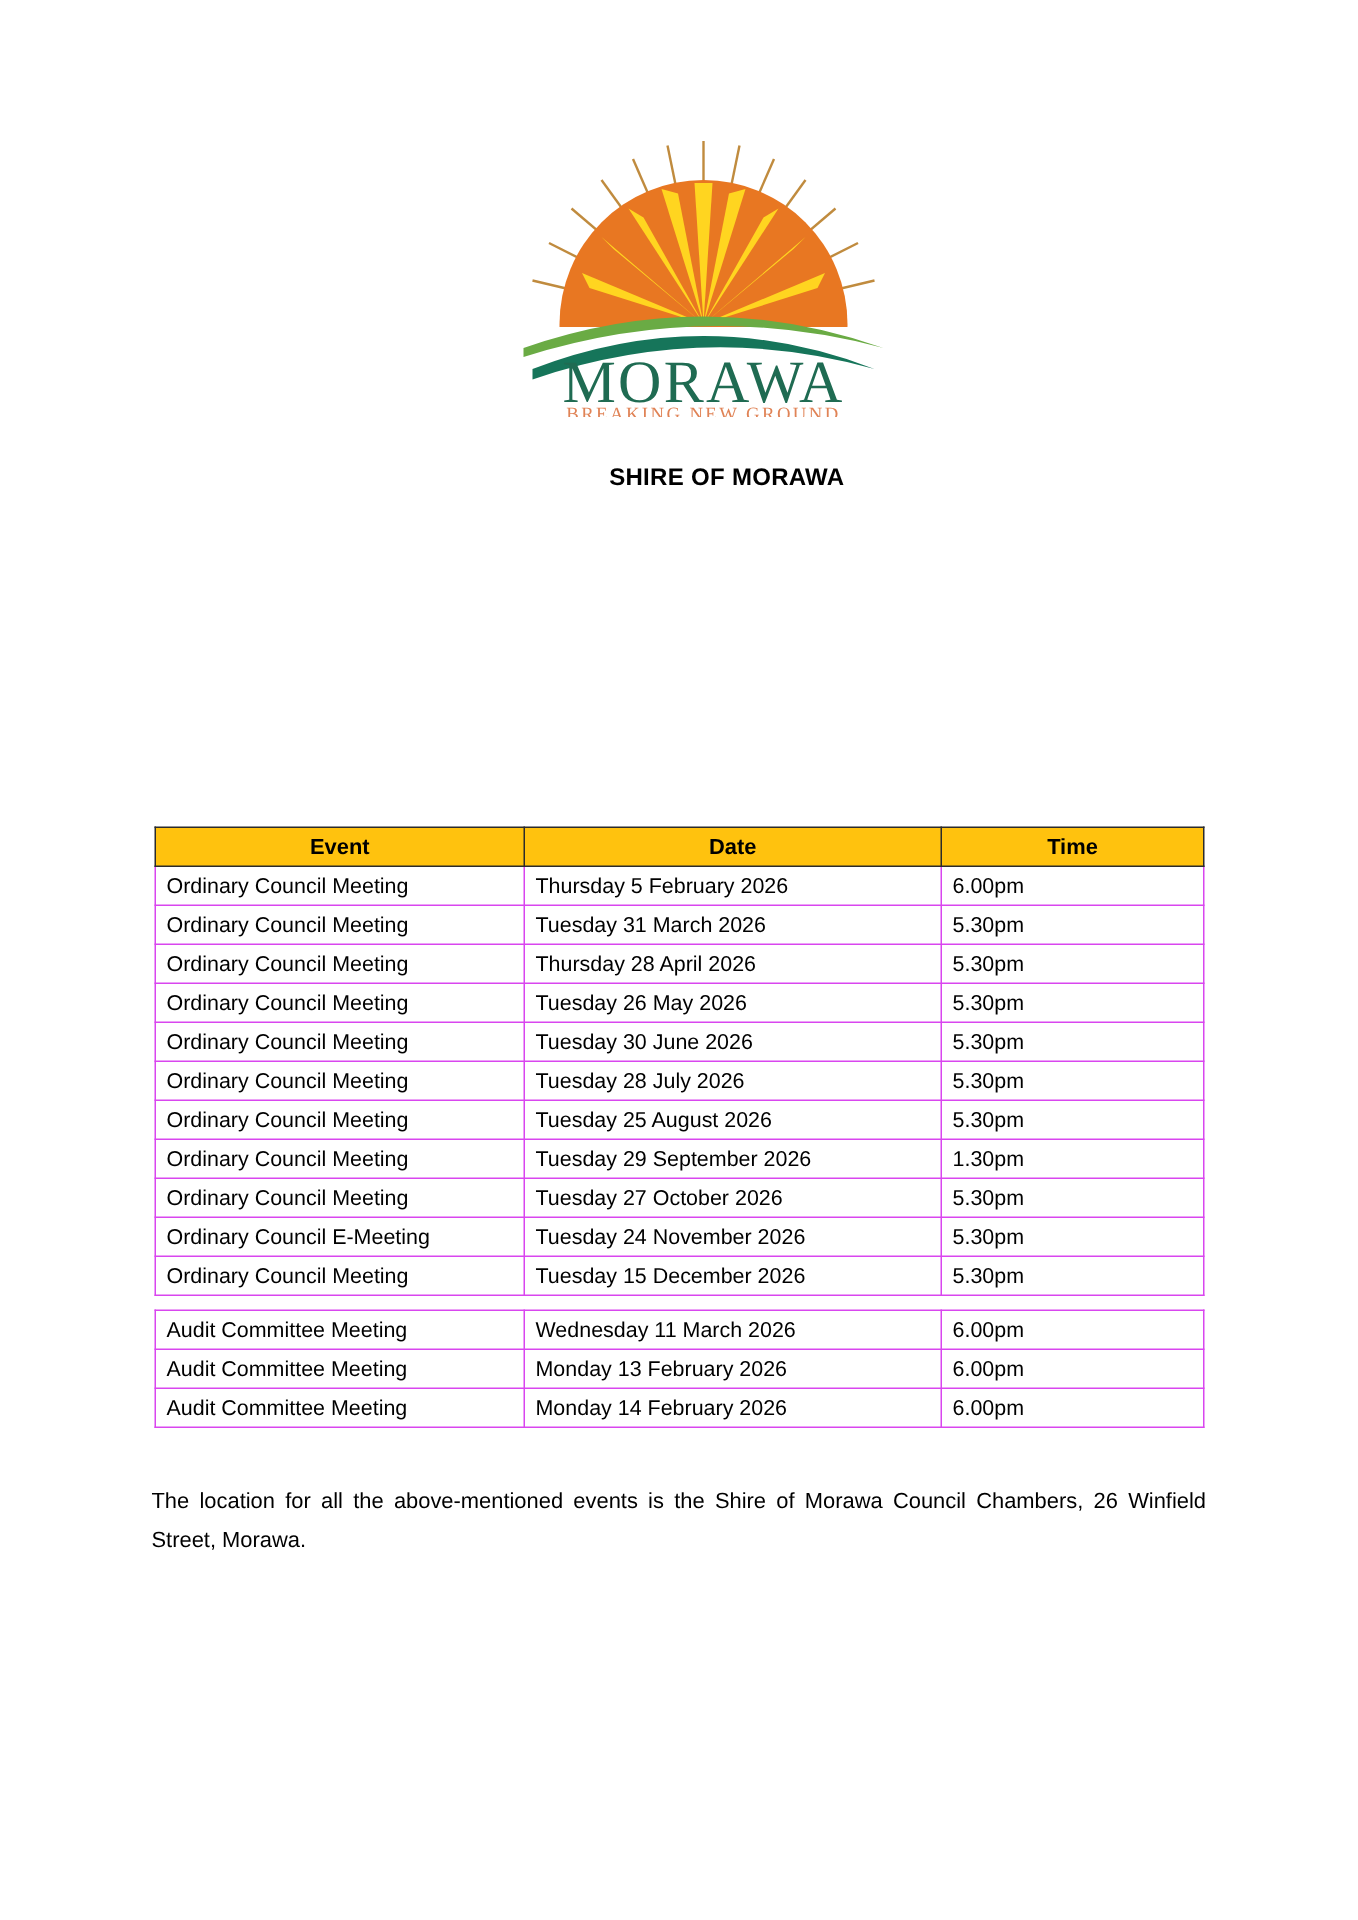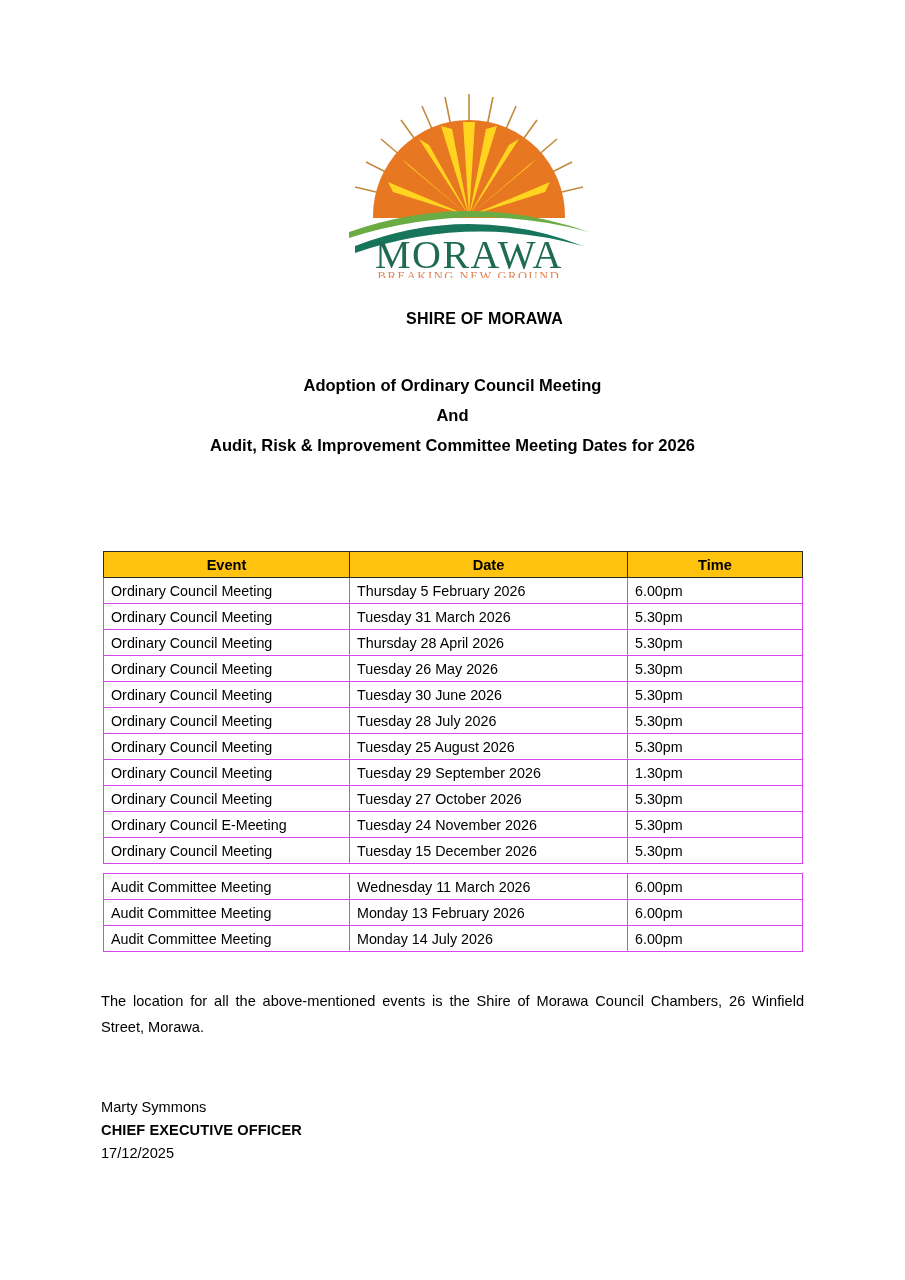--- a/index.html
+++ b/index.html
@@ -170,25 +170,20 @@
 
         <text x="136" y="182" text-anchor="middle" font-family="'Liberation Serif', serif" font-size="40" fill="#1F6B52" letter-spacing="1.5">MORAWA</text>
 
         <text x="136" y="194" text-anchor="middle" font-family="'Liberation Serif', serif" font-size="12.5" fill="#E08356" letter-spacing="1.6">BREAKING NEW GROUND</text>
       </svg>
     </div>
   </div>
 
   <div class="shire-title">SHIRE OF MORAWA</div>
 
-  <div class="doc-title">
-    <span class="line">Adoption of Ordinary Council Meeting</span>
-    <span class="line">And</span>
-    <span class="line">Audit, Risk &amp; Improvement Committee Meeting Dates for 2026</span>
-  </div>
 
 
   <table class="tbl main" id="main-table">
     <colgroup>
       <col class="c-event">
         <col class="c-date">
         <col class="c-time">
     </colgroup>
     <thead>
       <tr>
@@ -268,27 +263,22 @@
           <td>Wednesday 11 March 2026</td>
           <td>6.00pm</td>
         </tr>
         <tr>
           <td>Audit Committee Meeting</td>
           <td>Monday 13 February 2026</td>
           <td>6.00pm</td>
         </tr>
         <tr>
           <td>Audit Committee Meeting</td>
-          <td>Monday 14 July 2026</td>
+          <td>Monday 14 February 2026</td>
           <td>6.00pm</td>
         </tr>
       </tbody>
   </table>
 
   <p class="para location">The location for all the above-mentioned events is the Shire of Morawa Council Chambers, 26 Winfield Street, Morawa.</p>
 
-  <div class="sig">
-    <span class="name">Marty Symmons</span>
-    <span class="role">CHIEF EXECUTIVE OFFICER</span>
-    <span class="date">17/12/2025</span>
-  </div>
 
 </div>
 
 </body></html>

